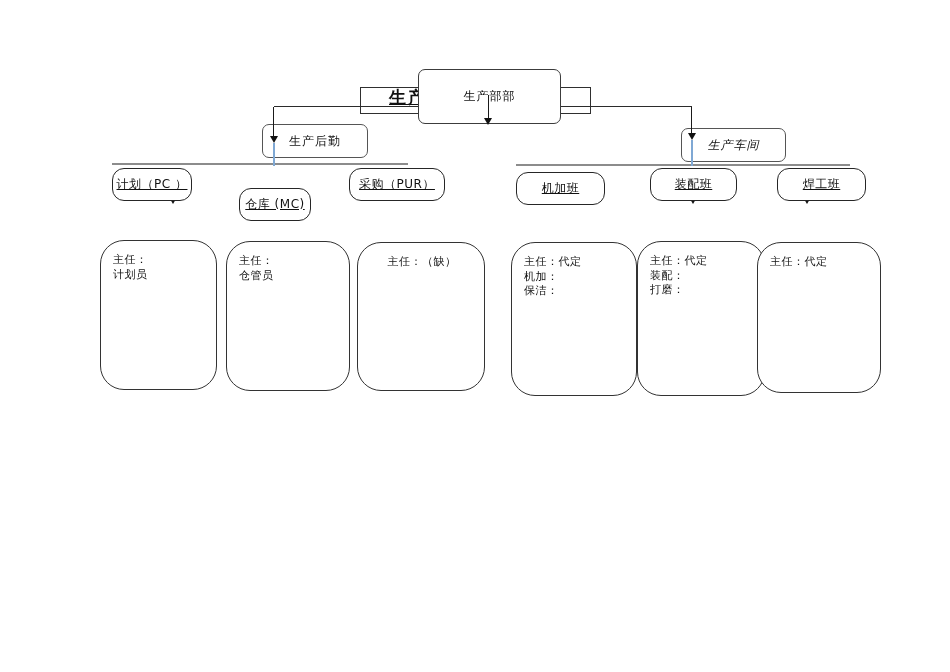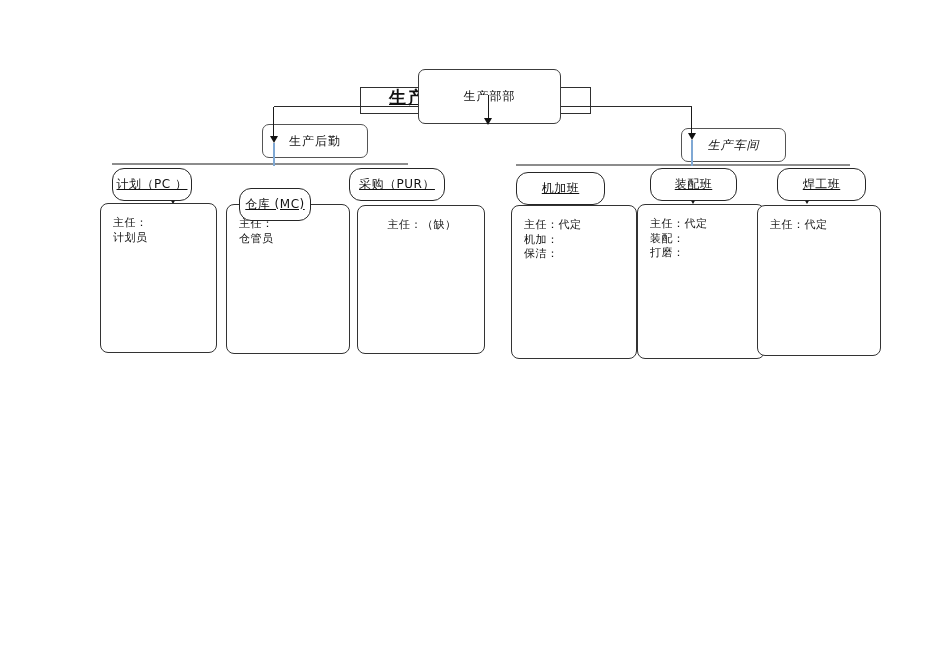--- a/index.html
+++ b/index.html
@@ -20,22 +20,22 @@
   .arrow-down.small{border-left:3px solid transparent;border-right:3px solid transparent;
     border-top:5px solid #161616;}
   
   .node{position:absolute;background:#ffffff;border:1.3px solid #3c3c3c;
     display:flex;align-items:center;justify-content:center;
     font-size:12px;letter-spacing:1px;}
   .node.root{border-radius:7px;z-index:5;}
   .node.lvl2{border-radius:7px;border-color:#555;z-index:2;margin-left:40px;}
   .node.hdr{border-radius:12px;border-color:#262626;z-index:2;letter-spacing:0.5px;text-decoration:underline;}
   .card{position:absolute;background:#ffffff;border:1.3px solid #333;
-    border-radius:8px;padding:12px 10px 0 12px;font-size:11px;line-height:14.5px;
-    letter-spacing:0.5px;}
+    border-radius:24px;padding:12px 10px 0 12px;font-size:11px;line-height:14.5px;
+    letter-spacing:0.5px;margin-top:37px;}
   .rect-bg{position:absolute;border:1px solid #2f2f2f;background:#ffffff;}
   .doc-title{position:absolute;font-size:17px;font-weight:bold;
     text-decoration:underline;letter-spacing:2px;z-index:1;}
   .overlay{z-index:6;}
 </style>
 </head>
 <body>
 
 <div class="rect-bg" style="left:360px;top:87px;width:229px;height:25px;"></div>
 

